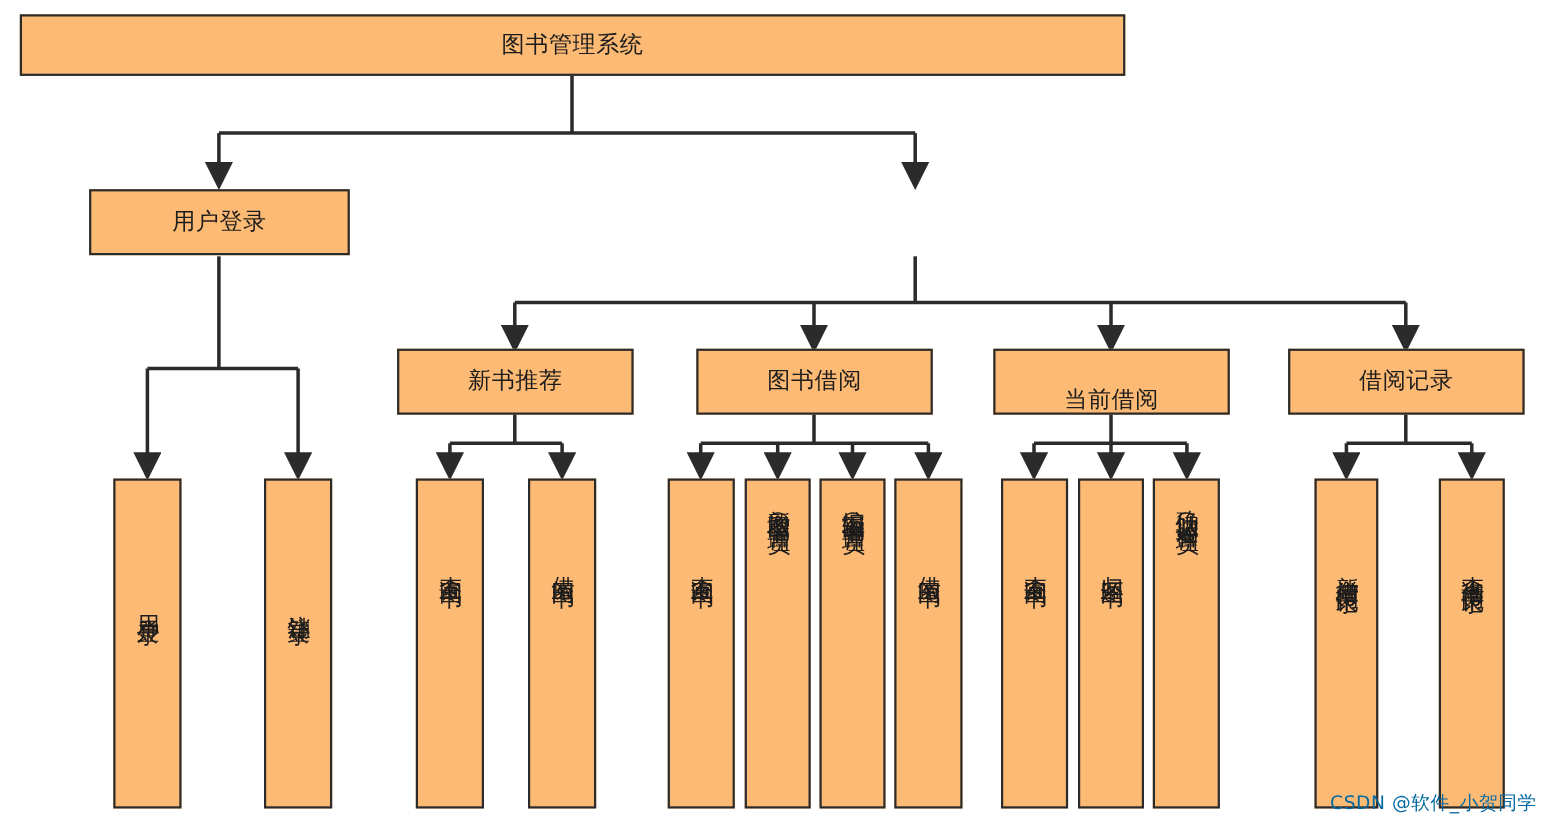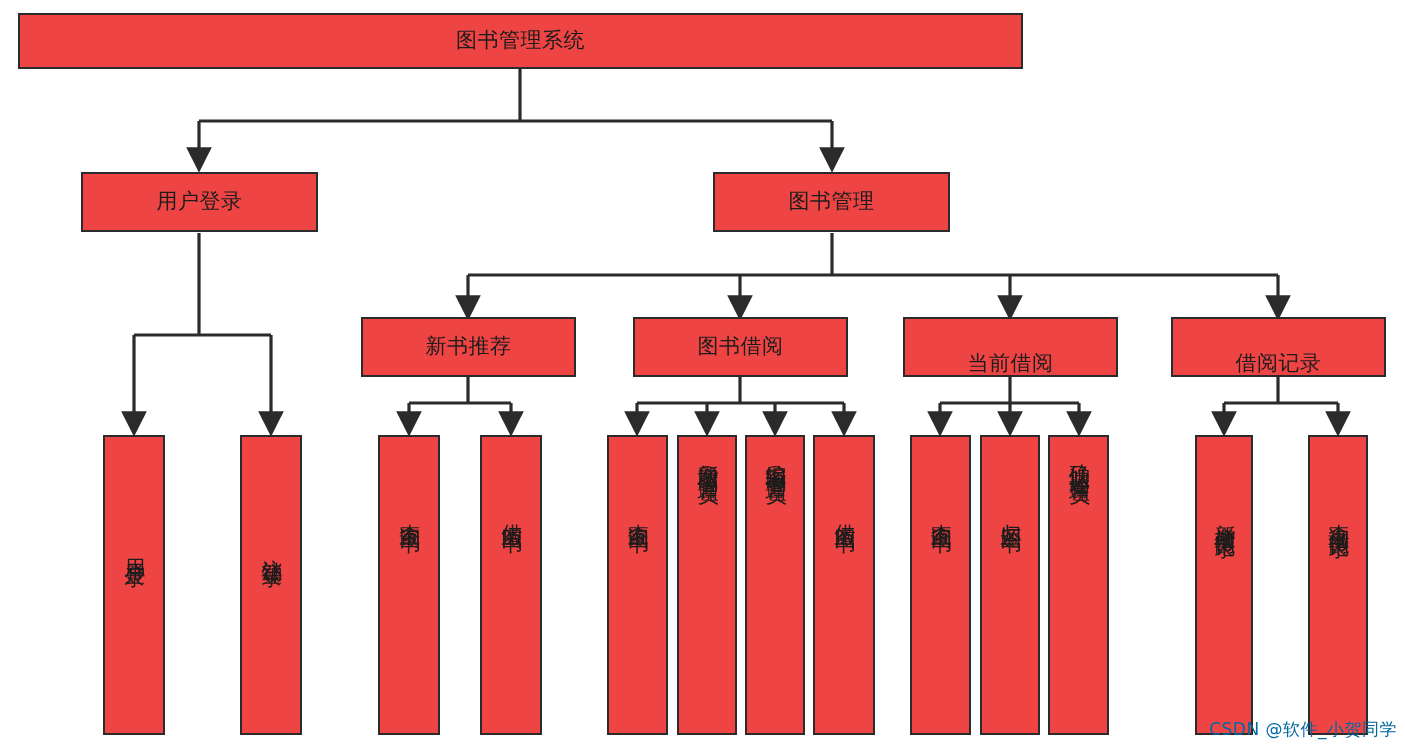--- a/index.html
+++ b/index.html
@@ -22,21 +22,21 @@
     position: absolute;
     left: 0;
     top: 0;
     width: 1405px;
     height: 747px;
     pointer-events: none;
   }
   .node {
     position: absolute;
     box-sizing: border-box;
-    background: #ef4444;
+    background: #fdba74;
     border: 2px solid #2b2b2b;
     display: flex;
     align-items: center;
     justify-content: center;
   }
   .node.root {
     left: 18px;
     top: 13px;
     width: 1005px;
     height: 56px;
@@ -143,34 +143,31 @@
     </g>
   </svg>
 
   <div class="node root">
     <span class="node-label">图书管理系统</span>
   </div>
 
   <div class="node tier2" style="left:81px; top:172px; width:237px;">
     <span class="node-label">用户登录</span>
   </div>
-  <div class="node tier2" style="left:713px; top:172px; width:237px;">
-    <span class="node-label">图书管理</span>
-  </div>
 
   <div class="node tier2" style="left:361px; top:317px; width:215px;">
     <span class="node-label">新书推荐</span>
   </div>
   <div class="node tier2" style="left:633px; top:317px; width:215px;">
     <span class="node-label">图书借阅</span>
   </div>
   <div class="node tier2" style="left:903px; top:317px; width:215px;align-items:flex-end;">
     <span class="node-label">当前借阅</span>
   </div>
-  <div class="node tier2" style="left:1171px; top:317px; width:215px;align-items:flex-end;">
+  <div class="node tier2" style="left:1171px; top:317px; width:215px;">
     <span class="node-label">借阅记录</span>
   </div>
 
   <div class="node leaf low-text" style="left:103px; width:62px;">
     <span class="leaf-label">用户登录</span>
   </div>
   <div class="node leaf low-text" style="left:240px; width:62px;">
     <span class="leaf-label">注销登录</span>
   </div>
 

